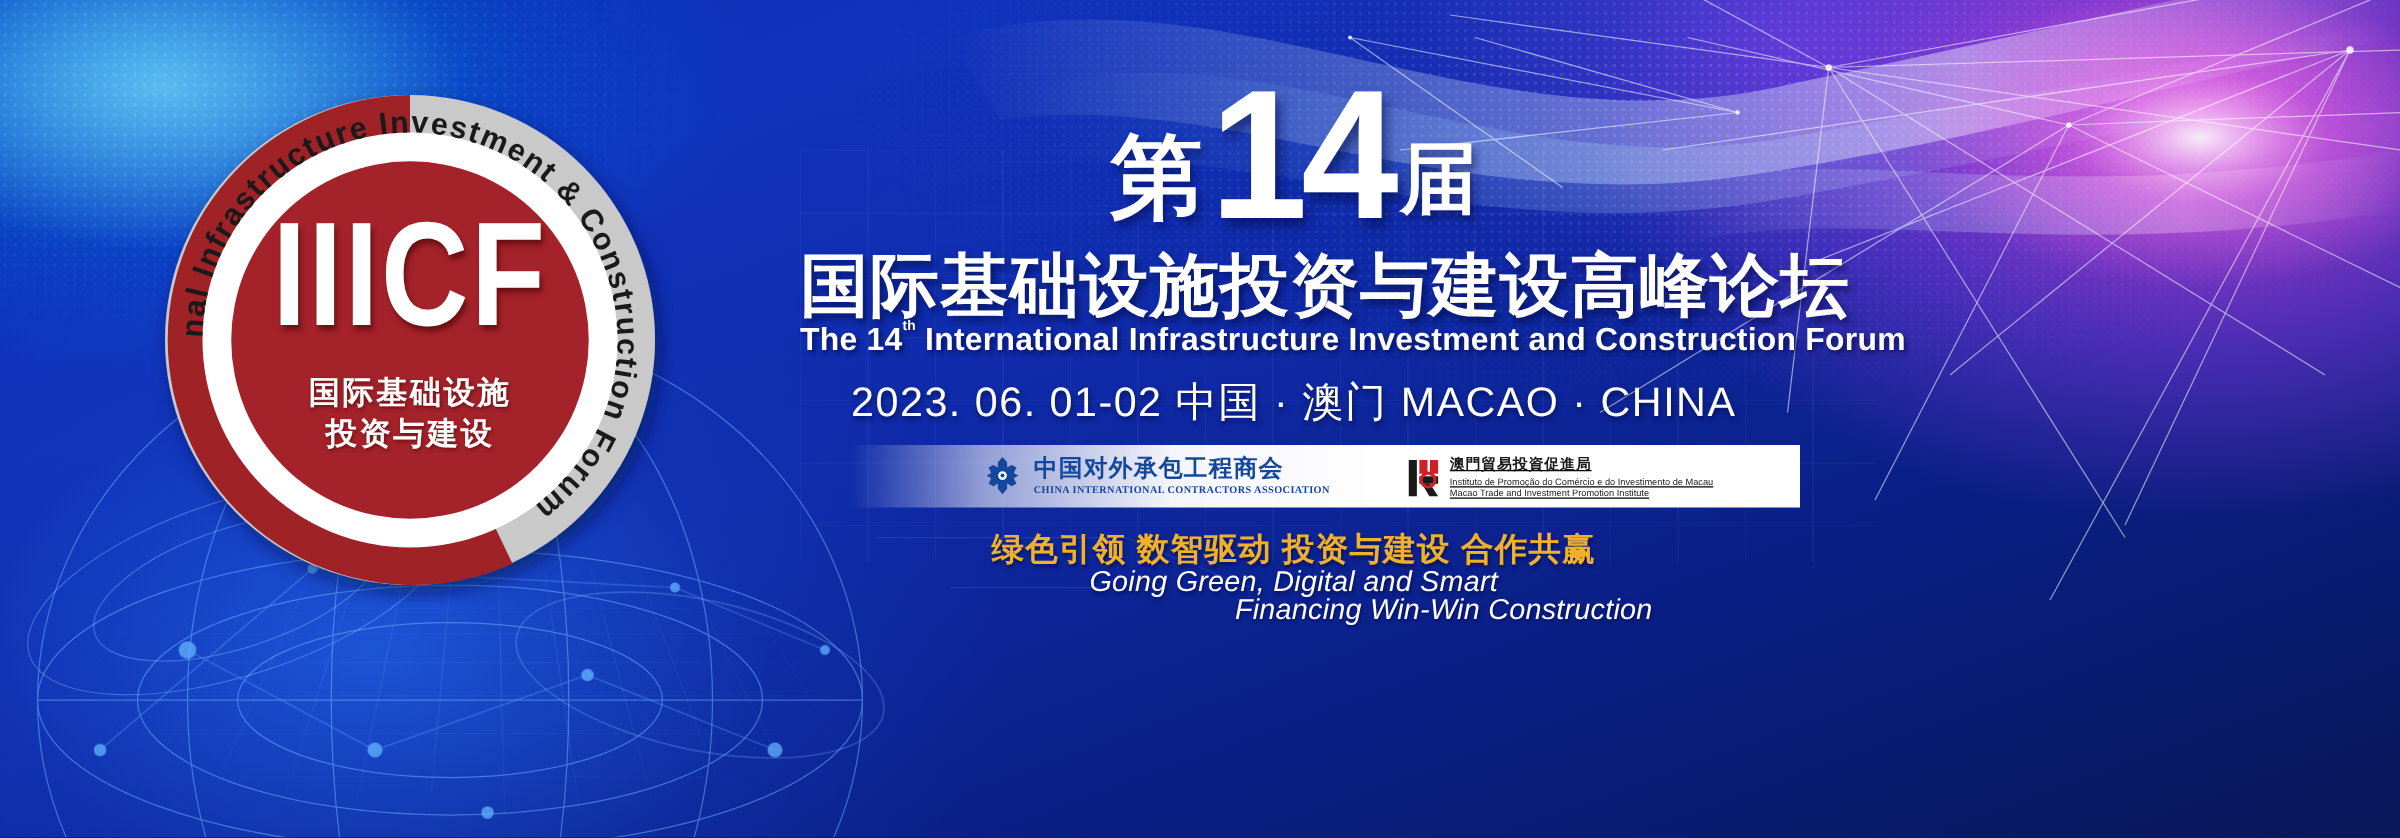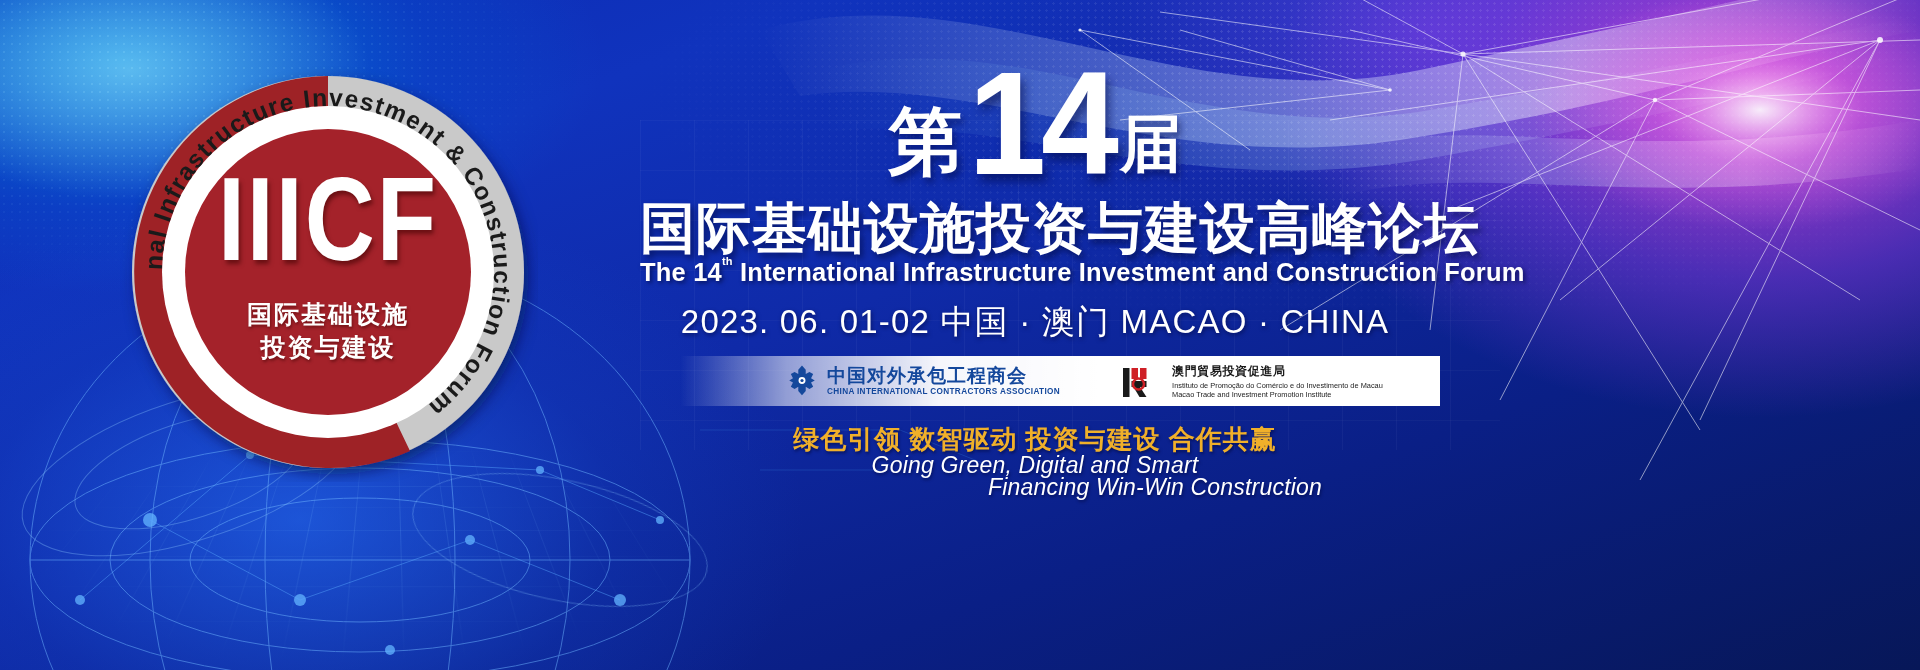--- a/index.html
+++ b/index.html
@@ -119,34 +119,34 @@
     white-space:nowrap;
   }
 
   
   .logo-bar{
     position:absolute; left:40px; top:356px; width:760px; height:50px;
     background:linear-gradient(to right, rgba(255,255,255,0) 0%, rgba(255,255,255,.55) 14%, rgba(255,255,255,.96) 34%, #ffffff 55%, #ffffff 100%);
     display:flex; align-items:center;
   }
   .logo-block{ display:flex; align-items:center; }
-  .cica{ margin-left:105px; }
+  .cica{ margin-left:105px;font-family:Liberation Serif, serif; }
   .cica-mark{ width:34px; height:34px; flex:0 0 34px; }
   .cica-txt{ margin-left:8px; }
   .cica-cn{
     font-size:19px; font-weight:bold; color:#14489c; letter-spacing:1px;
     line-height:1.05; white-space:nowrap;
   }
   .cica-en{
     font-size:8.2px; font-weight:bold; color:#14489c; letter-spacing:.35px;
     white-space:nowrap; margin-top:1px;
   }
   .ipim{ margin-left:62px; }
   .ipim-mark{ width:30px; height:34px; flex:0 0 30px; }
-  .ipim-txt{ margin-left:20px; }
+  .ipim-txt{ margin-left:4px;text-decoration:underline; }
   .ipim-cn{ font-size:12px; font-weight:bold; color:#1a1a1a; letter-spacing:.6px; white-space:nowrap; }
   .ipim-pt{ font-size:7.4px; color:#222; white-space:nowrap; margin-top:1.5px; }
   .ipim-en{ font-size:7.4px; color:#222; white-space:nowrap; }
 
   
   .slogan-cn{
     position:absolute; left:0; top:422px; width:790px; text-align:center;
     font-size:26px; font-weight:bold; color:#f0b02a; letter-spacing:1px;
     text-shadow:1px 2px 3px rgba(0,8,60,.6);
     white-space:nowrap;

